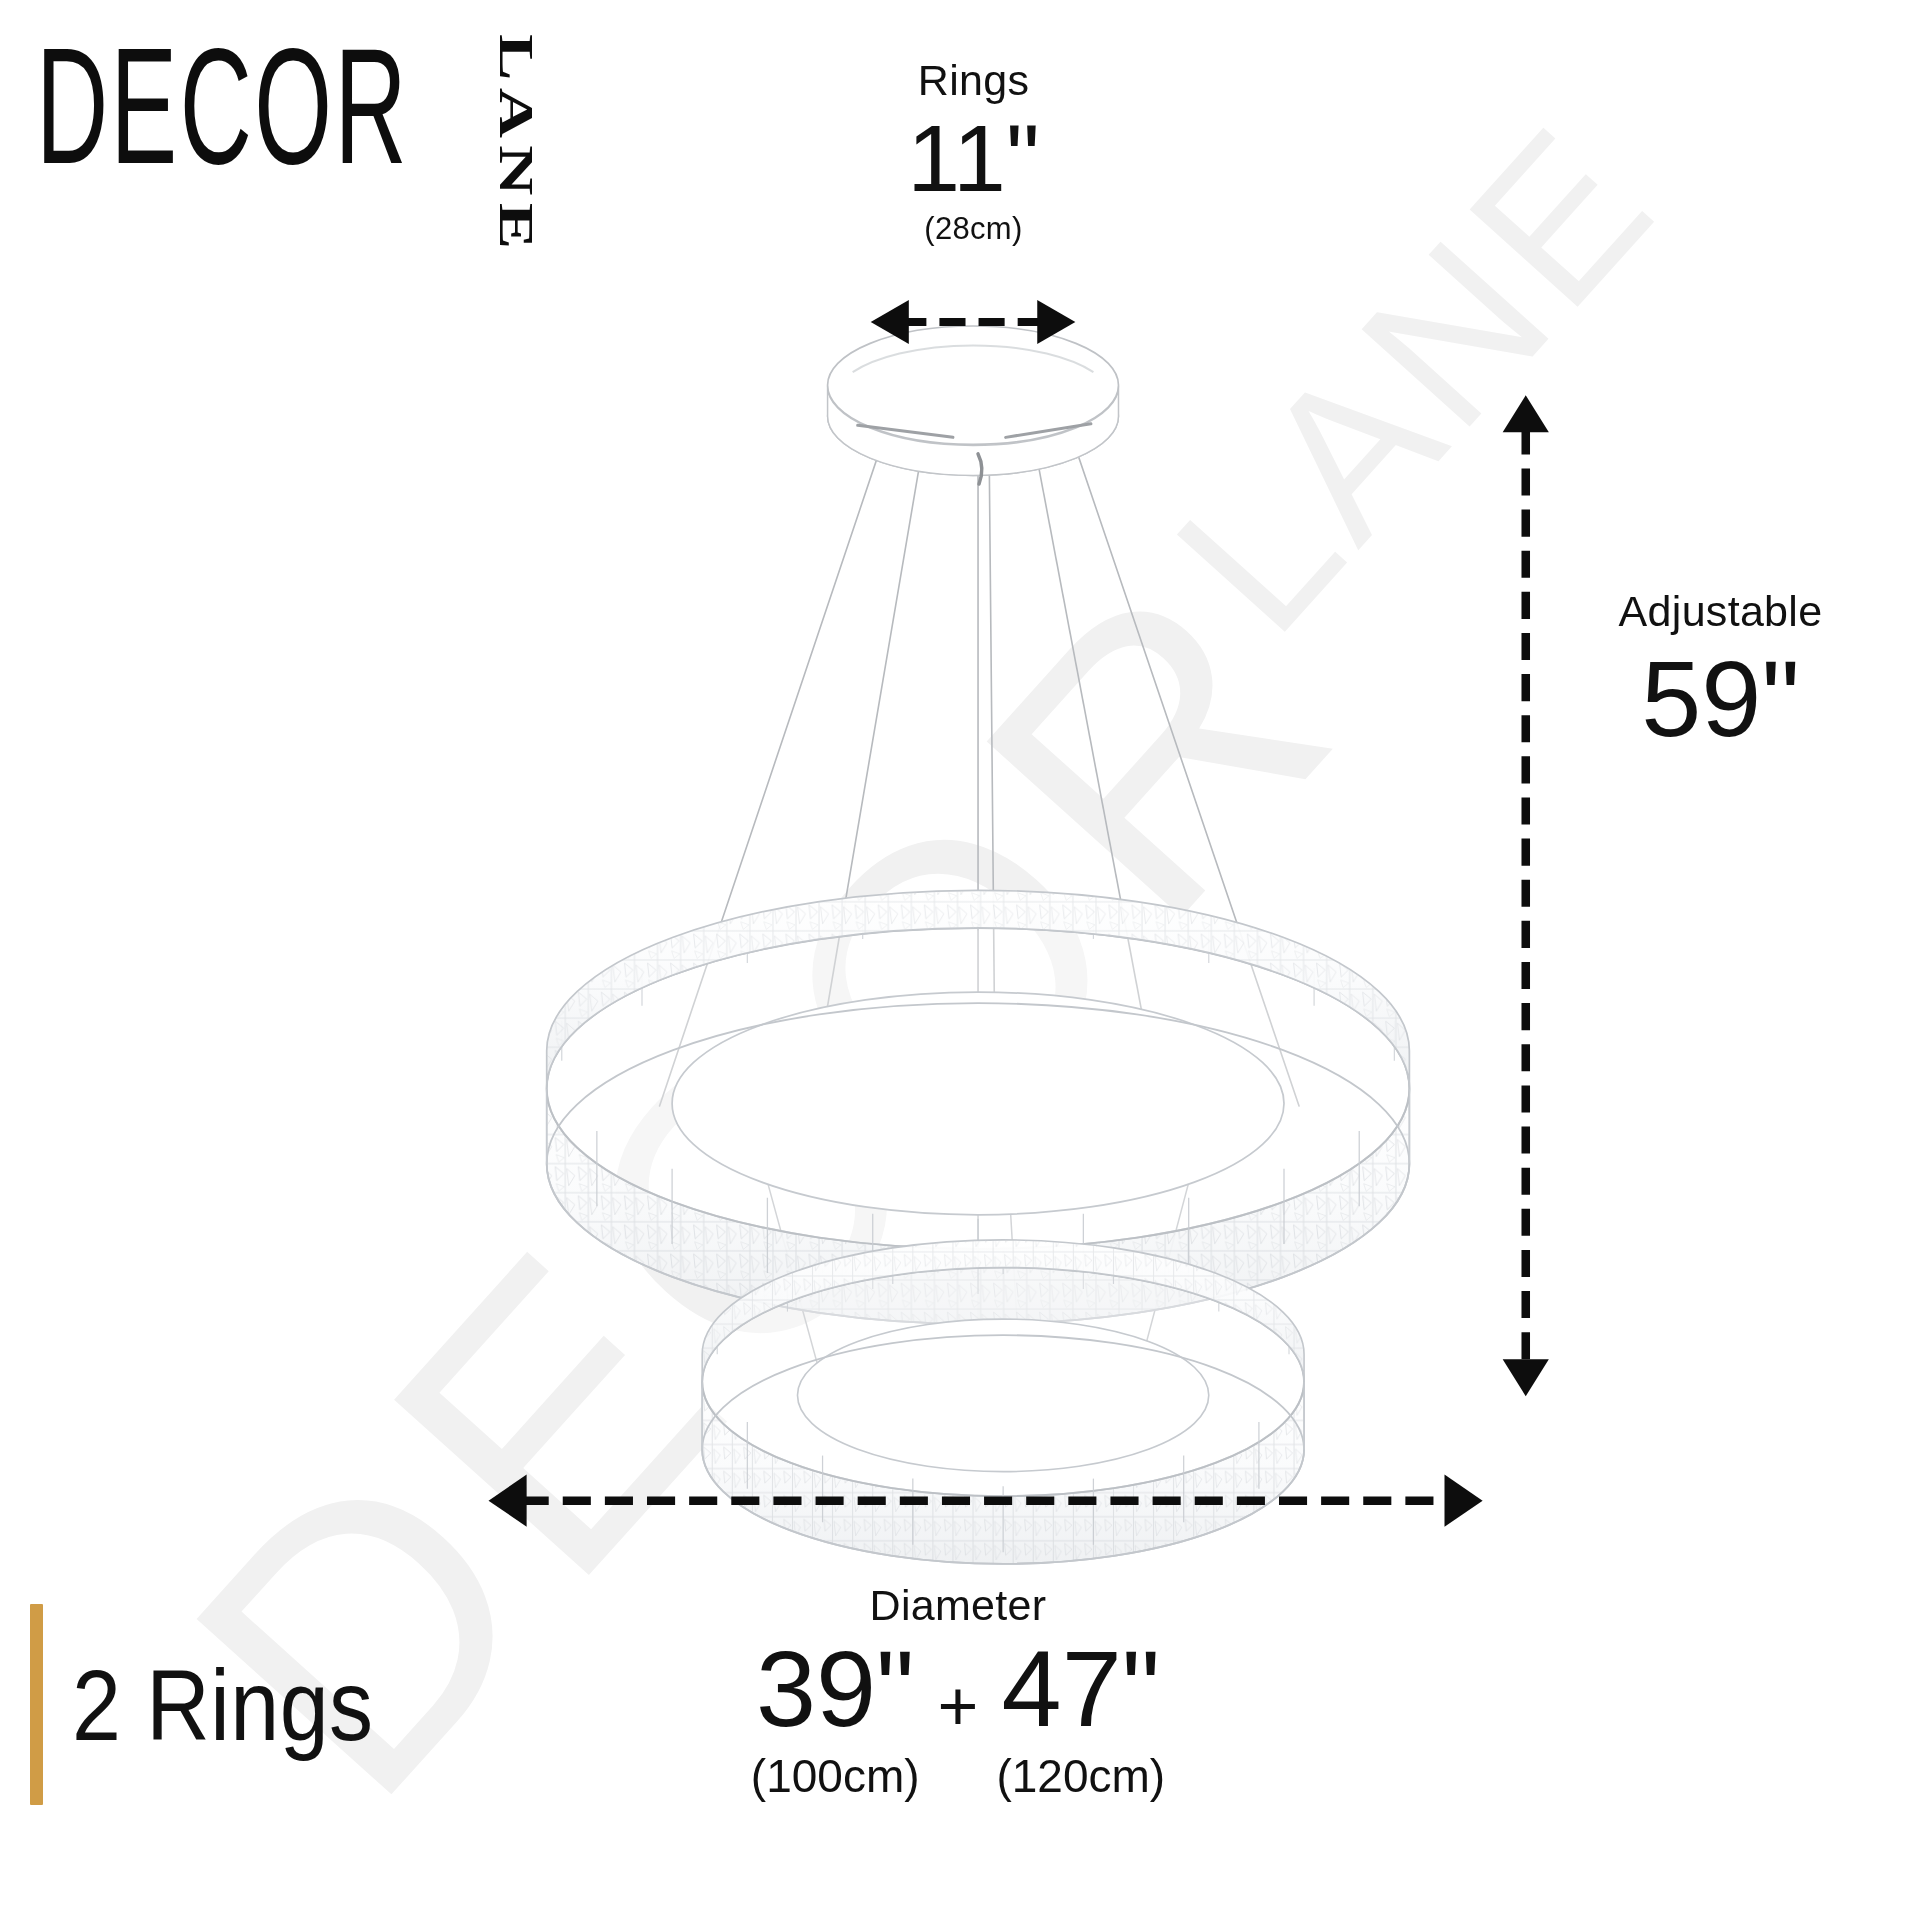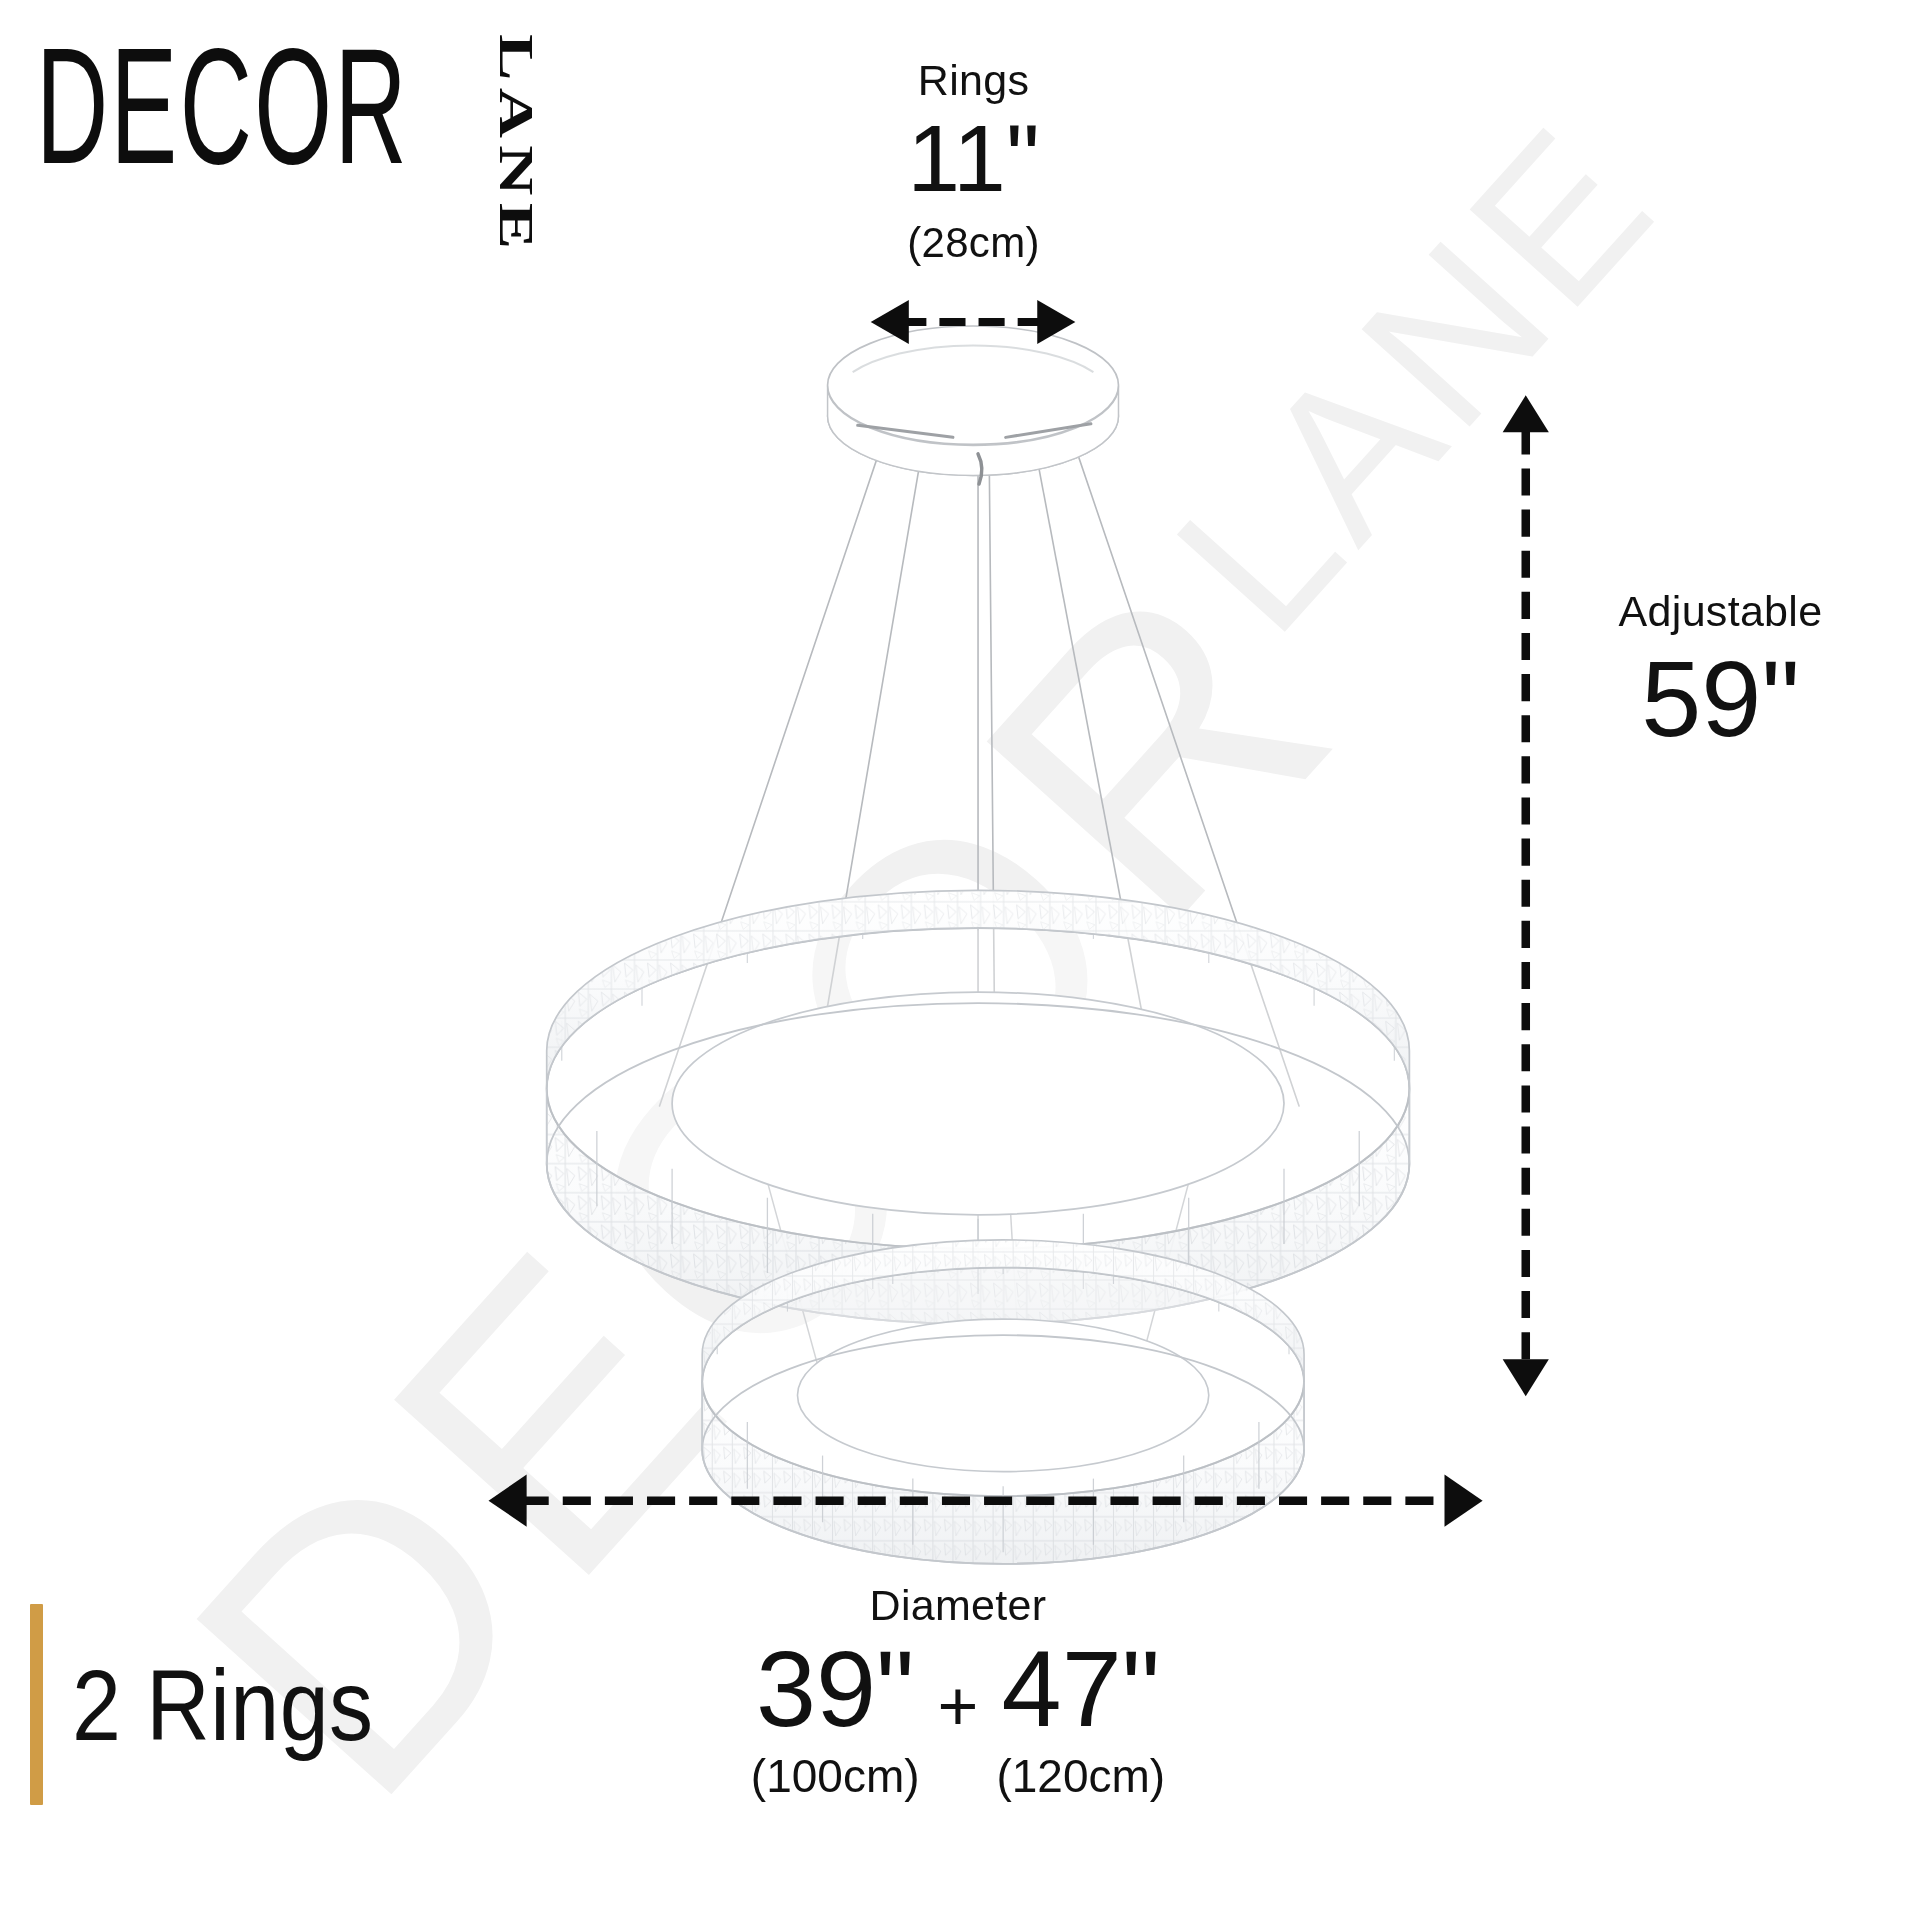--- a/index.html
+++ b/index.html
@@ -73,23 +73,23 @@
   .dim .lbl{
     font-size:43px;font-weight:400;line-height:1.18;
     letter-spacing:0.3px;white-space:nowrap;
   }
   .dim .big{
     font-size:95px;font-weight:400;line-height:1.05;
     letter-spacing:0px;white-space:nowrap;
     margin-top:3px;
   }
   .dim .sub{
-    font-size:42px;font-weight:400;line-height:1.2;
+    font-size:31px;font-weight:400;line-height:1.2;
     letter-spacing:0.3px;white-space:nowrap;
-    margin-top:10px;
+    margin-top:2px;
   }
 
   
   #dim-base{left:823px;top:55px;width:301px;}
 
   
   #dim-height{left:1560px;top:586px;width:321px;}
   #dim-height .big{font-size:108px;margin-top:5px;}
 
   

